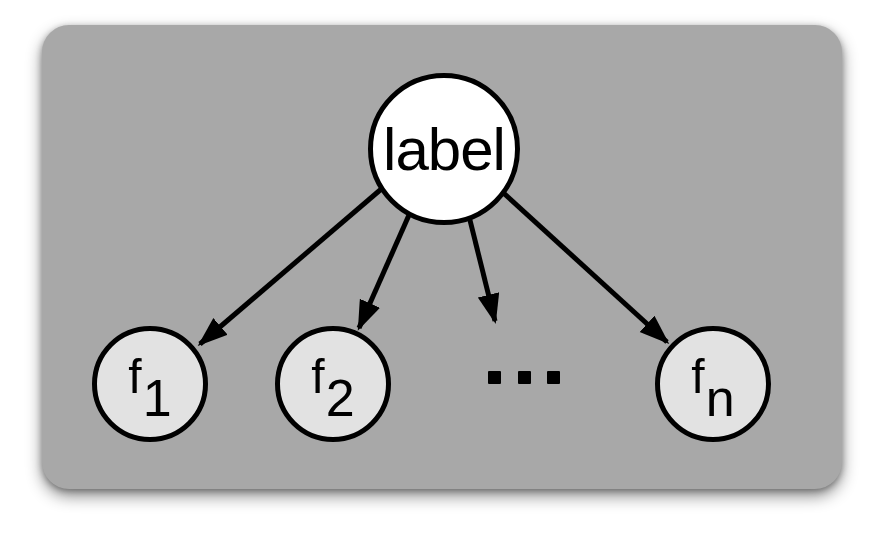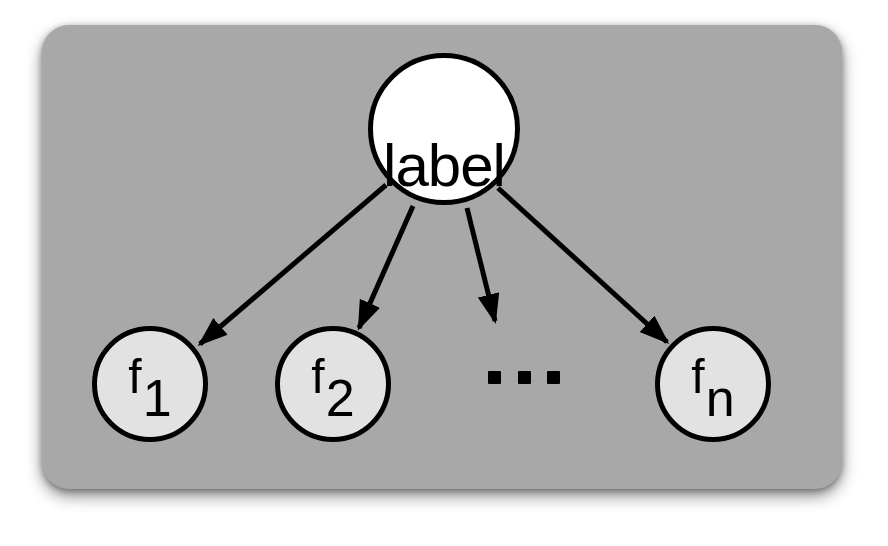--- a/index.html
+++ b/index.html
@@ -38,26 +38,25 @@
   .node {
     position: absolute;
     border: 5px solid var(--stroke);
     border-radius: 50%;
     display: flex;
     align-items: center;
     justify-content: center;
     color: var(--stroke);
   }
   .node-root {
-    left: 326px; top: 28px;
+    left: 326px; top: 48px;
     width: 152px; height: 152px;
     background: var(--root-node-fill);
     font-size: 60px;
     letter-spacing: -1px;
-    align-items: flex-end;
   }
   .node-feature {
     width: 116px; height: 116px;
     background: var(--feature-node-fill);
   }
   .node-f1 { left: 50px;  top: 301px; }
   .node-f2 { left: 233px; top: 301px; }
   .node-fn { left: 613px; top: 301px; }
   .f-base {
     font-size: 48px;

